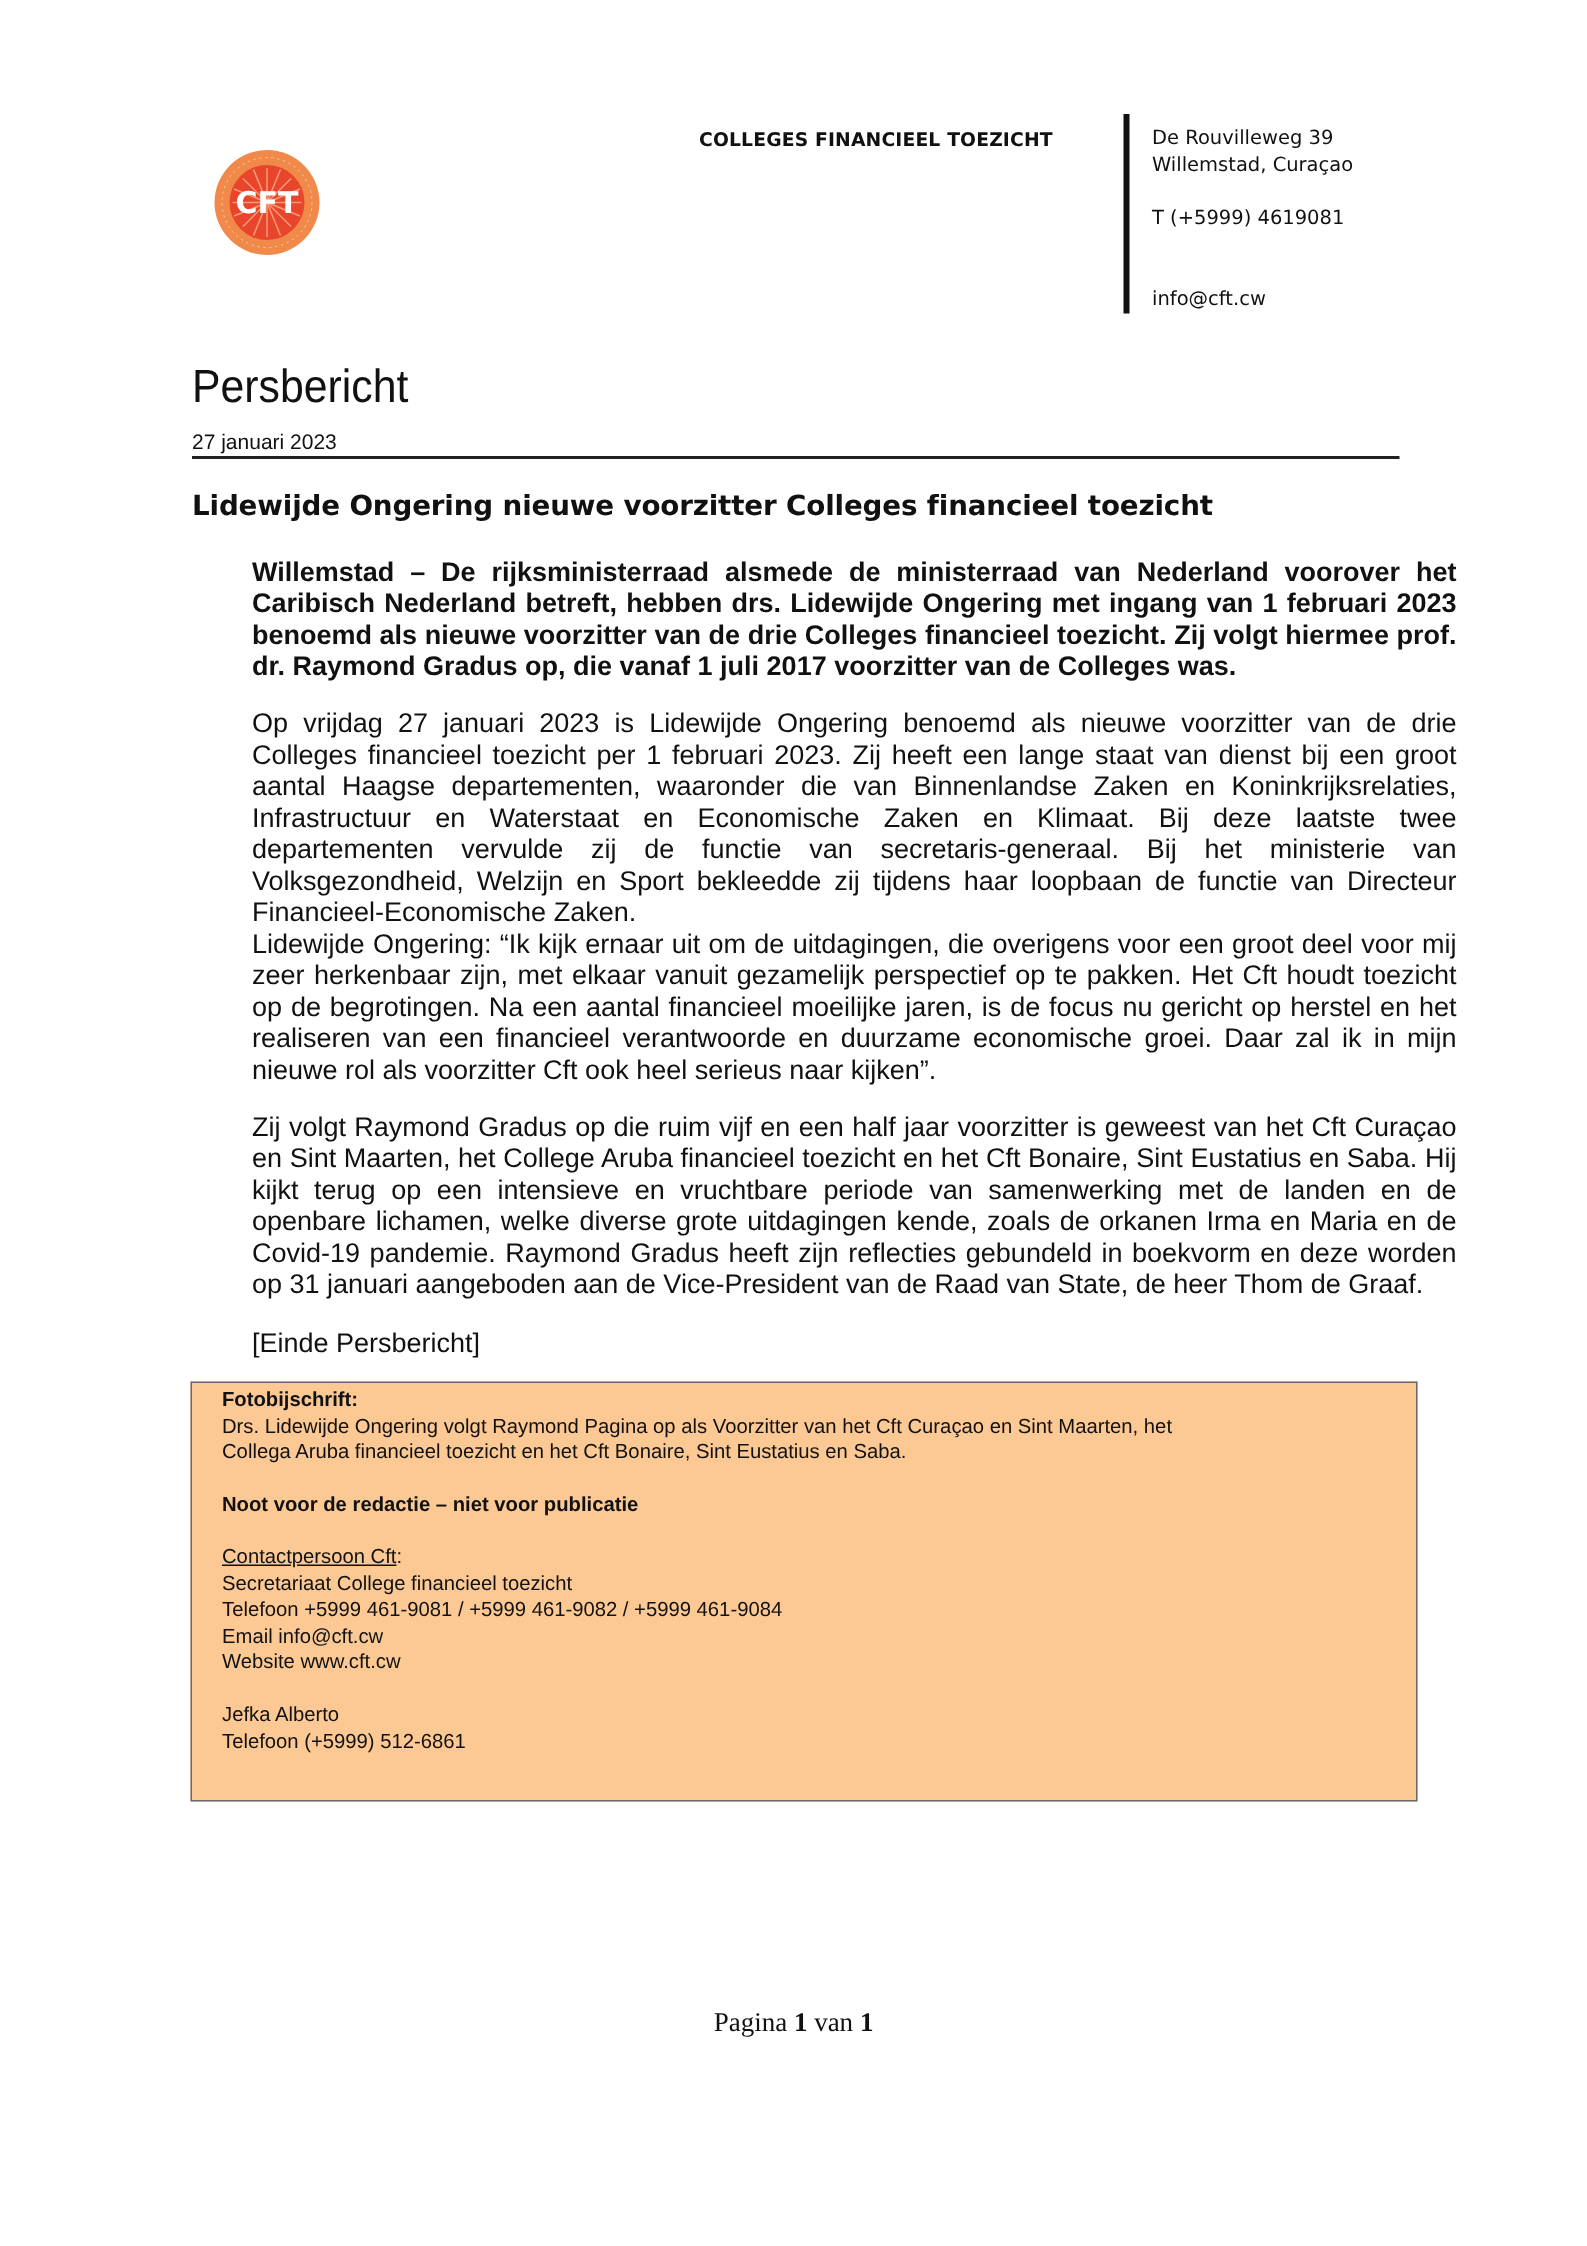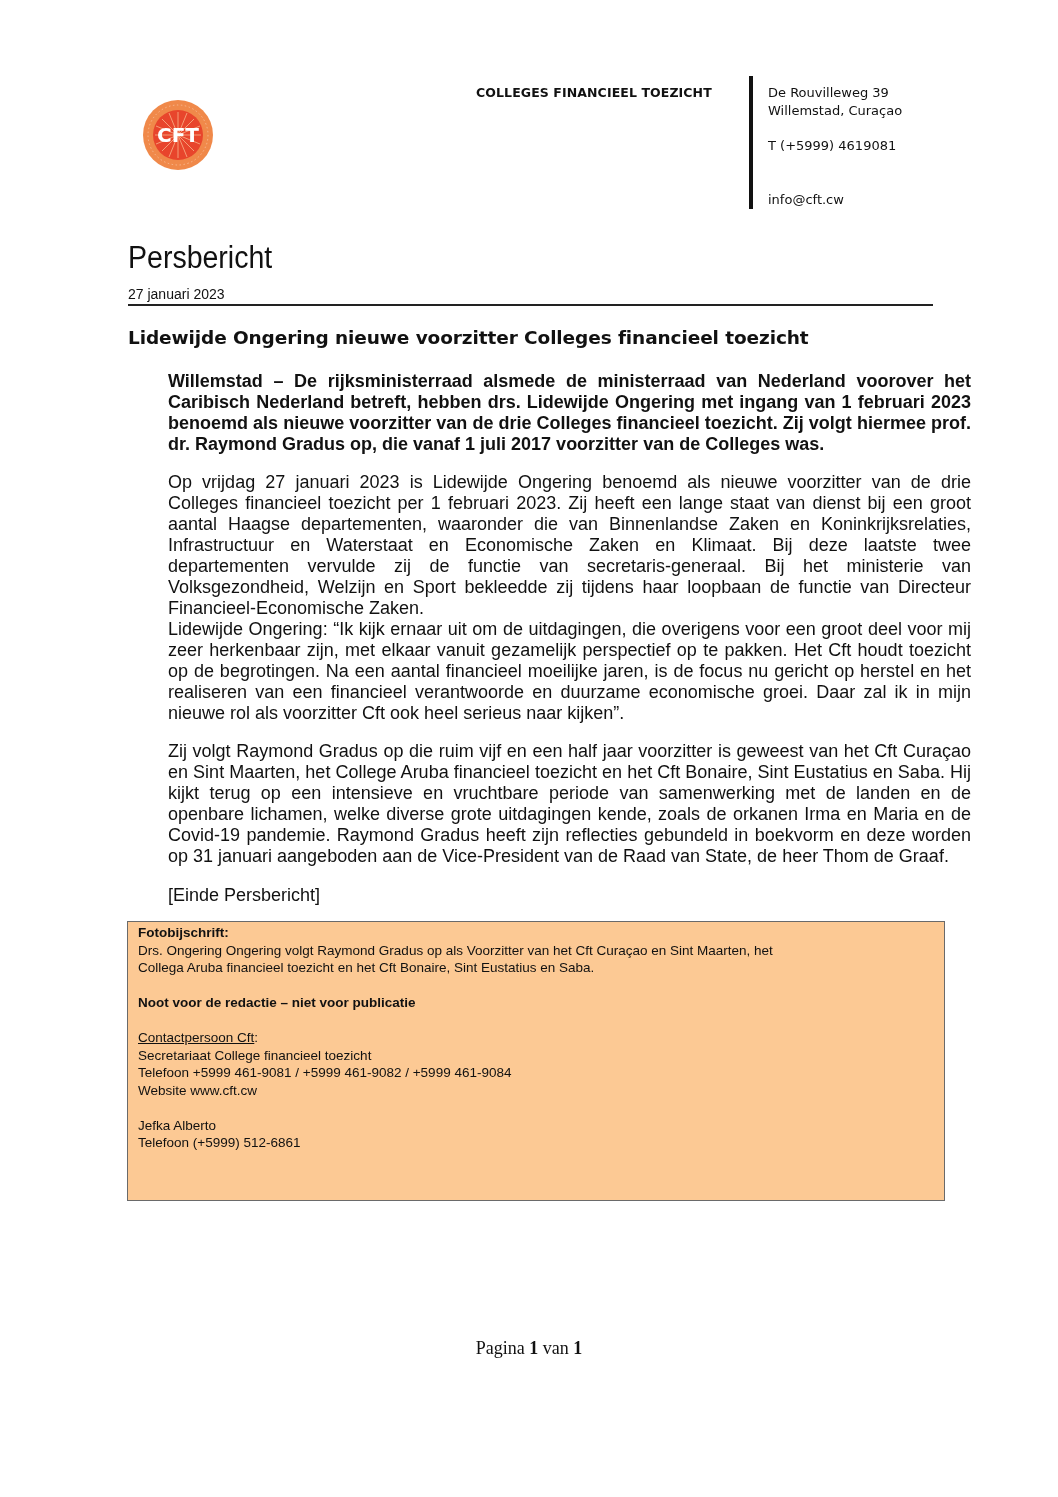--- a/index.html
+++ b/index.html
@@ -1,38 +1,38 @@
 <!DOCTYPE html>
 <html><head>
 <meta charset="utf-8">
 <style>
   html, body { margin: 0; padding: 0; background: #ffffff; }
   body { width: 1058px; height: 1497px; position: relative; overflow: hidden;
          font-family: "DejaVu Sans", sans-serif; color: #111; }
   .logo { position: absolute; left: 140px; top: 99px; width: 76px; height: 72px; }
-  .org-name { position: absolute; left: 476px; top: 85px; font-size: 12.5px; font-weight: bold; letter-spacing: 0.1px; }
+  .org-name { position: absolute; left: 466px; top: 85px; font-size: 12.5px; font-weight: bold; letter-spacing: 0.1px; }
   .vbar { position: absolute; left: 749px; top: 76px; width: 4px; height: 133px; background: #111; }
   .addr { position: absolute; left: 768px; top: 84px; font-size: 13px; line-height: 17.5px; color: #111; }
   .addr div { white-space: nowrap; }
   .addr .gap1 { height: 18px; }
   .addr .gap2 { height: 36px; }
   .title { position: absolute; left: 128px; top: 240px; font-size: 31px; font-weight: normal; color: #111;
            font-family: "Liberation Sans", sans-serif; transform: scaleX(0.92); transform-origin: left; }
   .date { position: absolute; left: 128px; top: 286px; font-size: 14px; font-family: "Liberation Sans", sans-serif; }
   .rule { position: absolute; left: 128px; top: 304px; width: 805px; height: 2px; background: #222; }
   .headline { position: absolute; left: 128px; top: 327px; font-size: 18.5px; font-weight: bold; letter-spacing: -0.1px; }
   .text-block { position: absolute; left: 128px; width: 803px; font-size: 18px; line-height: 21px; text-align: justify;
                 font-family: "Liberation Sans", sans-serif; margin-left: 40px; }
   .lead { top: 371px; font-weight: bold; }
   .p1 { top: 472px; }
   .p2 { top: 619px; }
   .p3 { top: 741px; }
   .einde { top: 885px; }
   .note-box { position: absolute; left: 127px; top: 921px; width: 818px; height: 280px; box-sizing: border-box;
-              background: #fcc994; border: 1.5px solid #6a6a6a; padding: 2px 10px;
+              background: #fcc994; border: 1.5px solid #6a6a6a; padding: 2px 20px;
               font-family: "Liberation Sans", sans-serif; font-size: 13.5px; line-height: 17.5px; color: #111; }
   .note-box .b { font-weight: bold; }
   .note-box .u { text-decoration: underline; }
   .note-box .sp { height: 17.5px; }
   .footer { position: absolute; top: 1338px; left: 0; width: 1058px; text-align: center; font-size: 18px;
             font-family: Liberation Serif, serif; }
   .footer b { font-weight: bold; }
 </style>
 </head>
 <body>
@@ -74,28 +74,29 @@
 <div class="headline">Lidewijde Ongering nieuwe voorzitter Colleges financieel toezicht</div>
 
 <div class="text-block lead">Willemstad – De rijksministerraad alsmede de ministerraad van Nederland voorover het Caribisch Nederland betreft, hebben drs. Lidewijde Ongering met ingang van 1 februari 2023 benoemd als nieuwe voorzitter van de drie Colleges financieel toezicht. Zij volgt hiermee prof. dr. Raymond Gradus op, die vanaf 1 juli 2017 voorzitter van de Colleges was.</div>
 <div class="text-block p1">Op vrijdag 27 januari 2023 is Lidewijde Ongering benoemd als nieuwe voorzitter van de drie Colleges financieel toezicht per 1 februari 2023. Zij heeft een lange staat van dienst bij een groot aantal Haagse departementen, waaronder die van Binnenlandse Zaken en Koninkrijksrelaties, Infrastructuur en Waterstaat en Economische Zaken en Klimaat. Bij deze laatste twee departementen vervulde zij de functie van secretaris-generaal. Bij het ministerie van Volksgezondheid, Welzijn en Sport bekleedde zij tijdens haar loopbaan de functie van Directeur Financieel-Economische Zaken.</div>
 <div class="text-block p2">Lidewijde Ongering: “Ik kijk ernaar uit om de uitdagingen, die overigens voor een groot deel voor mij zeer herkenbaar zijn, met elkaar vanuit gezamelijk perspectief op te pakken. Het Cft houdt toezicht op de begrotingen. Na een aantal financieel moeilijke jaren, is de focus nu gericht op herstel en het realiseren van een financieel verantwoorde en duurzame economische groei. Daar zal ik in mijn nieuwe rol als voorzitter Cft ook heel serieus naar kijken”.</div>
 <div class="text-block p3">Zij volgt Raymond Gradus op die ruim vijf en een half jaar voorzitter is geweest van het Cft Curaçao en Sint Maarten, het College Aruba financieel toezicht en het Cft Bonaire, Sint Eustatius en Saba. Hij kijkt terug op een intensieve en vruchtbare periode van samenwerking met de landen en de openbare lichamen, welke diverse grote uitdagingen kende, zoals de orkanen Irma en Maria en de Covid-19 pandemie. Raymond Gradus heeft zijn reflecties gebundeld in boekvorm en deze worden op 31 januari aangeboden aan de Vice-President van de Raad van State, de heer Thom de Graaf.</div>
 <div class="text-block einde">[Einde Persbericht]</div>
 
 <div class="note-box">
   <div class="b">Fotobijschrift:</div>
-  <div>Drs. Ongering Ongering volgt Raymond Gradus op als Voorzitter van het Cft Curaçao en Sint Maarten, het</div>
+  <div>Drs. Lidewijde Ongering volgt Raymond Pagina op als Voorzitter van het Cft Curaçao en Sint Maarten, het</div>
   <div>Collega Aruba financieel toezicht en het Cft Bonaire, Sint Eustatius en Saba.</div>
   <div class="sp"></div>
   <div class="b">Noot voor de redactie – niet voor publicatie</div>
   <div class="sp"></div>
   <div><span class="u">Contactpersoon Cft</span>:</div>
   <div>Secretariaat College financieel toezicht</div>
   <div>Telefoon +5999 461-9081 / +5999 461-9082 / +5999 461-9084</div>
+  <div>Email info@cft.cw</div>
   <div>Website www.cft.cw</div>
   <div class="sp"></div>
   <div>Jefka Alberto</div>
   <div>Telefoon (+5999) 512-6861</div>
 </div>
 
 <div class="footer">
   <span>Pagina</span>
   <b>1</b>
   <span>van</span>

